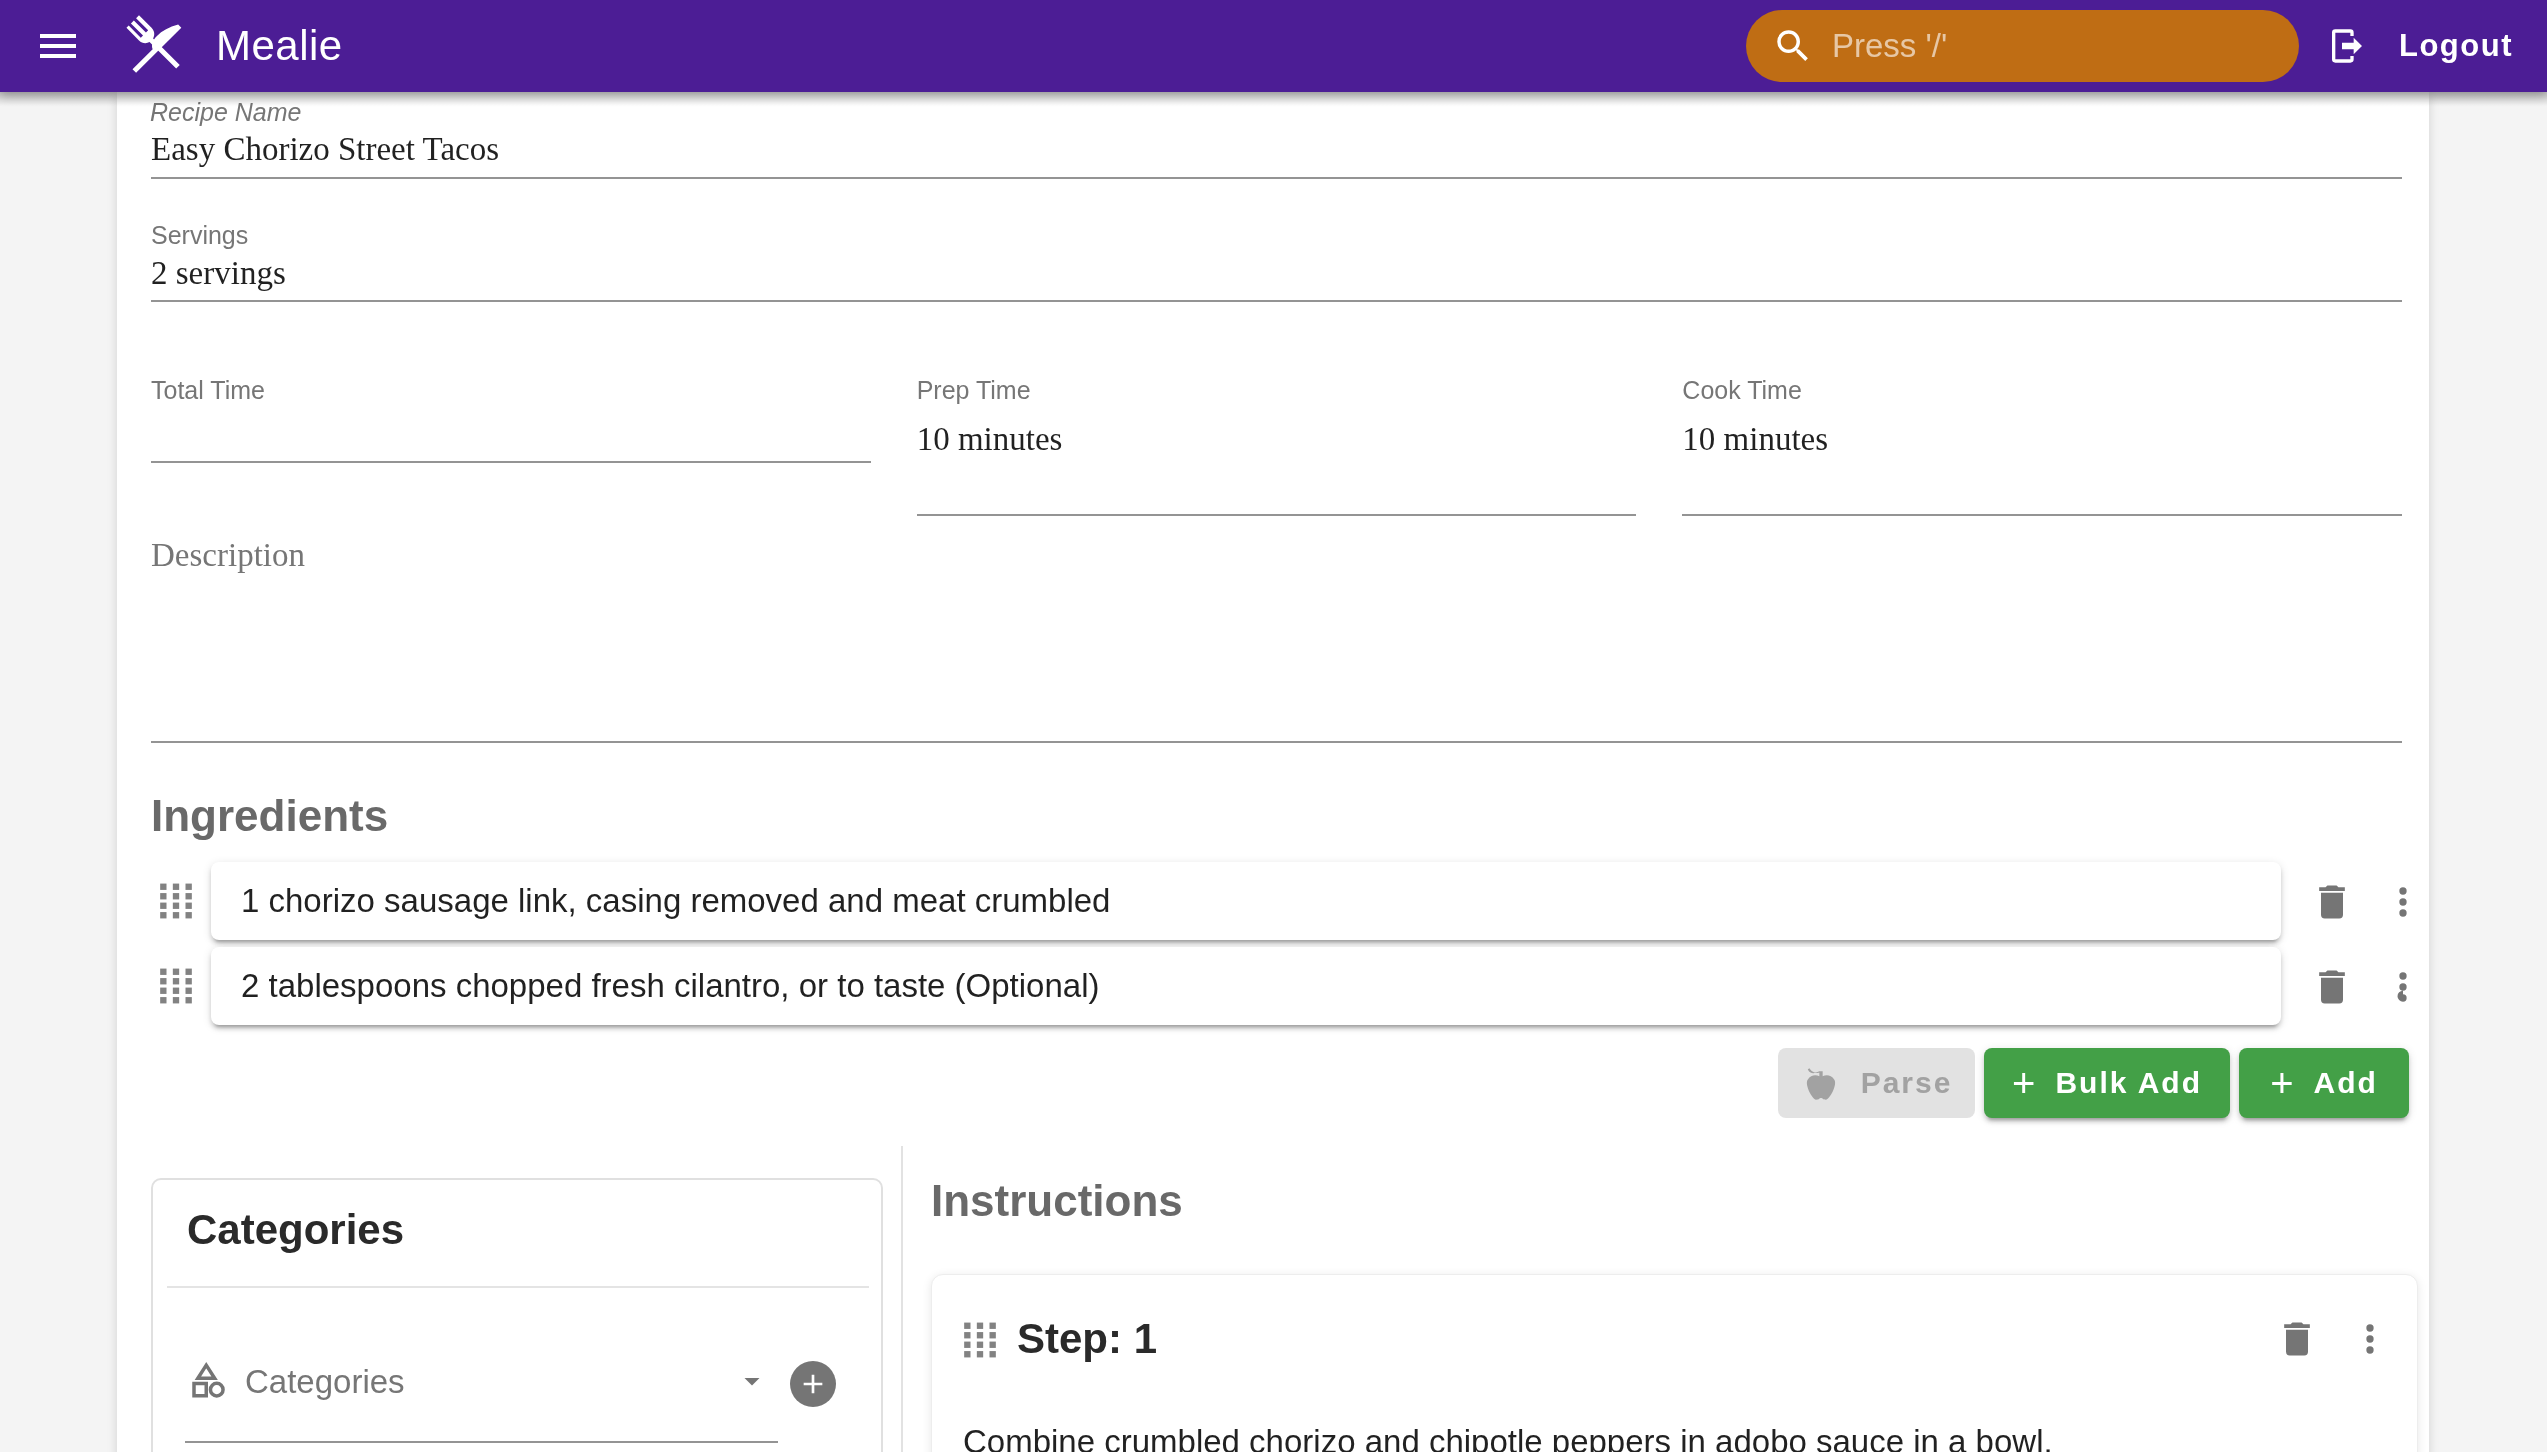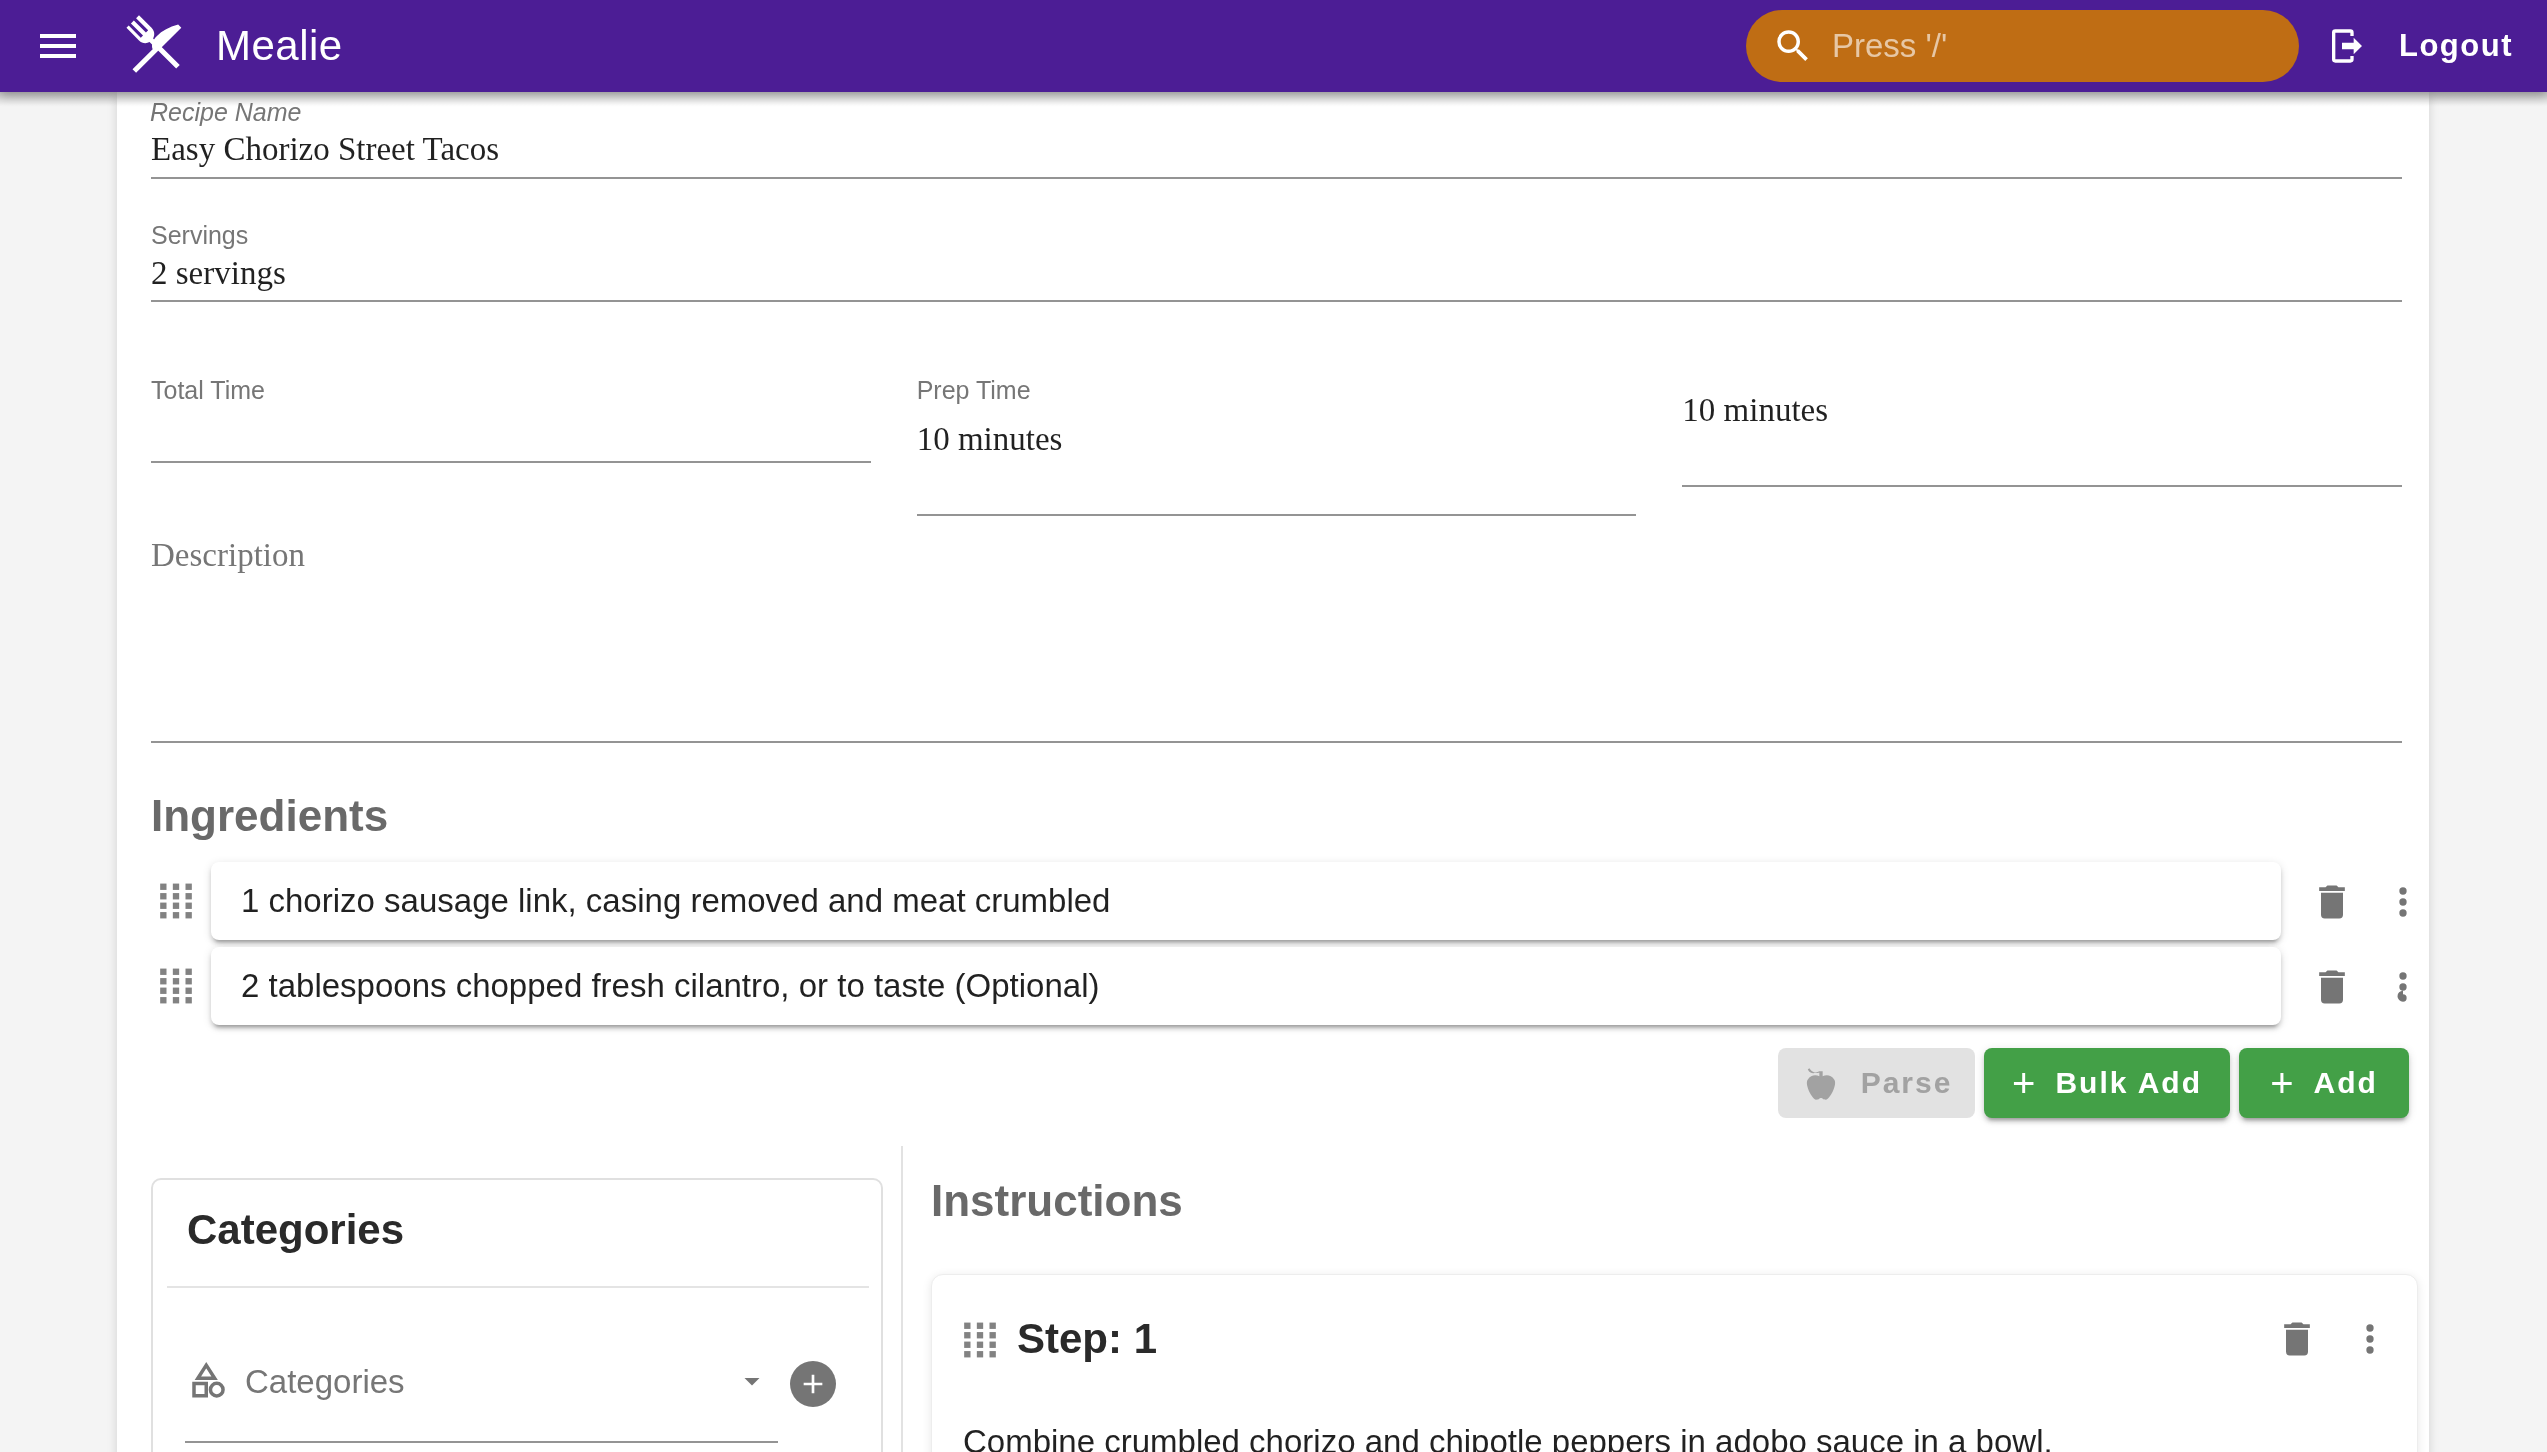--- a/index.html
+++ b/index.html
@@ -135,20 +135,21 @@
   <div class="col">
     <div class="field-label">Total Time</div>
     <div class="ul"></div>
   </div>
   <div class="col">
     <div class="field-label">Prep Time</div>
     <div class="field-value">10 minutes</div>
     <div class="ul"></div>
   </div>
   <div class="col">
+    <div class="field-label">Cook Time</div>
     <div class="field-value">10 minutes</div>
     <div class="ul"></div>
   </div>
 </div>
 
 <div class="abs" style="left:151px; top:517px; width:2251px; height:225px;">
   <div class="field-value" style="color:#767676; margin-top:20px;">Description</div>
 </div>
 <div class="abs underline" style="left:151px; top:741px; width:2251px;"></div>
 

